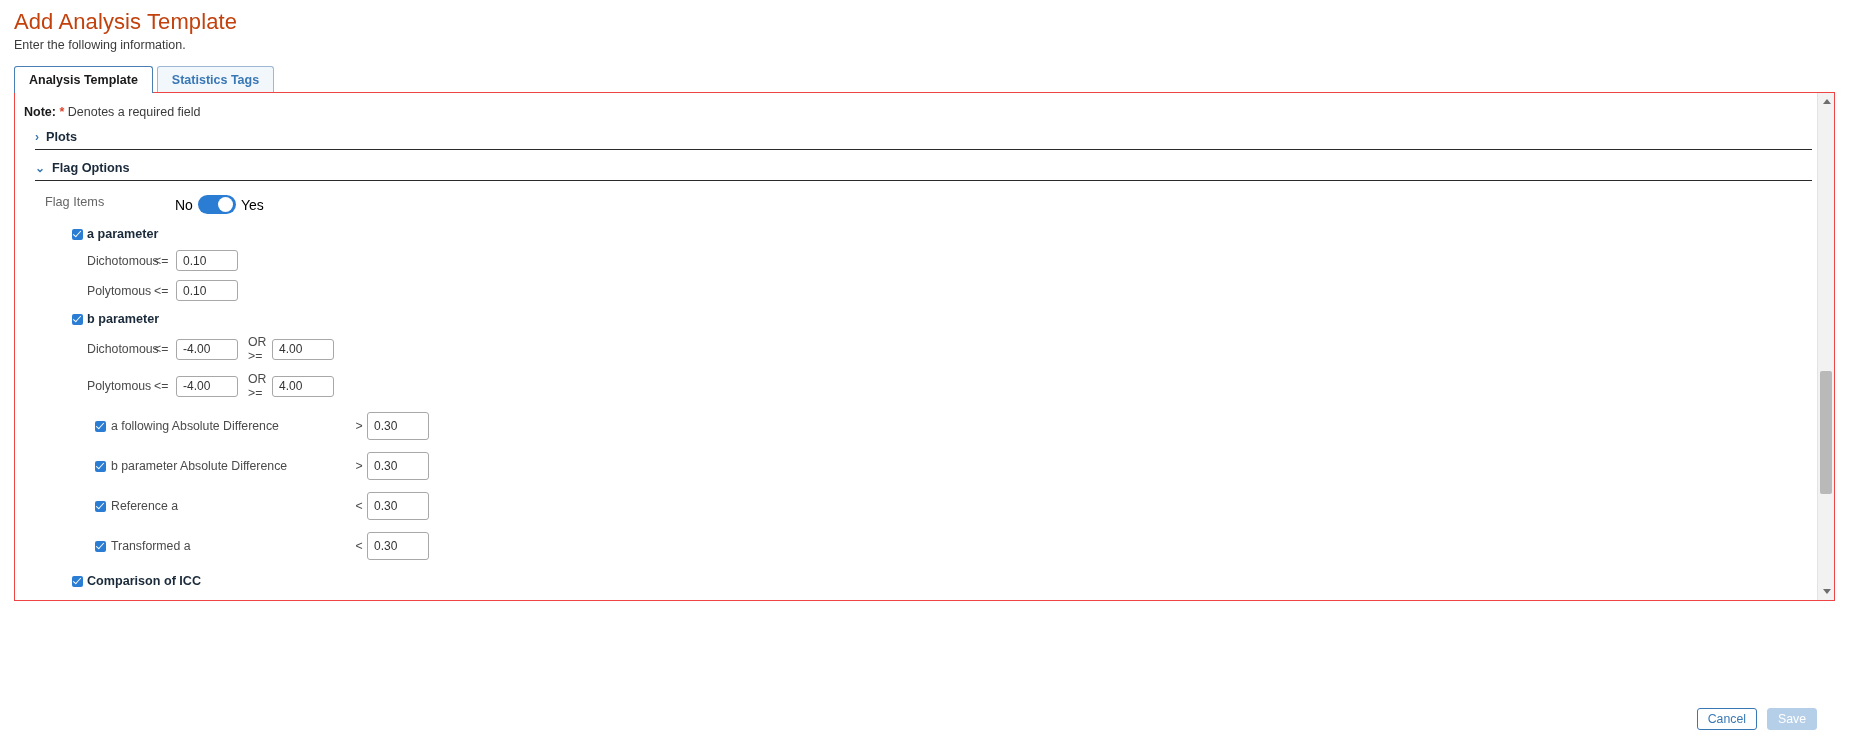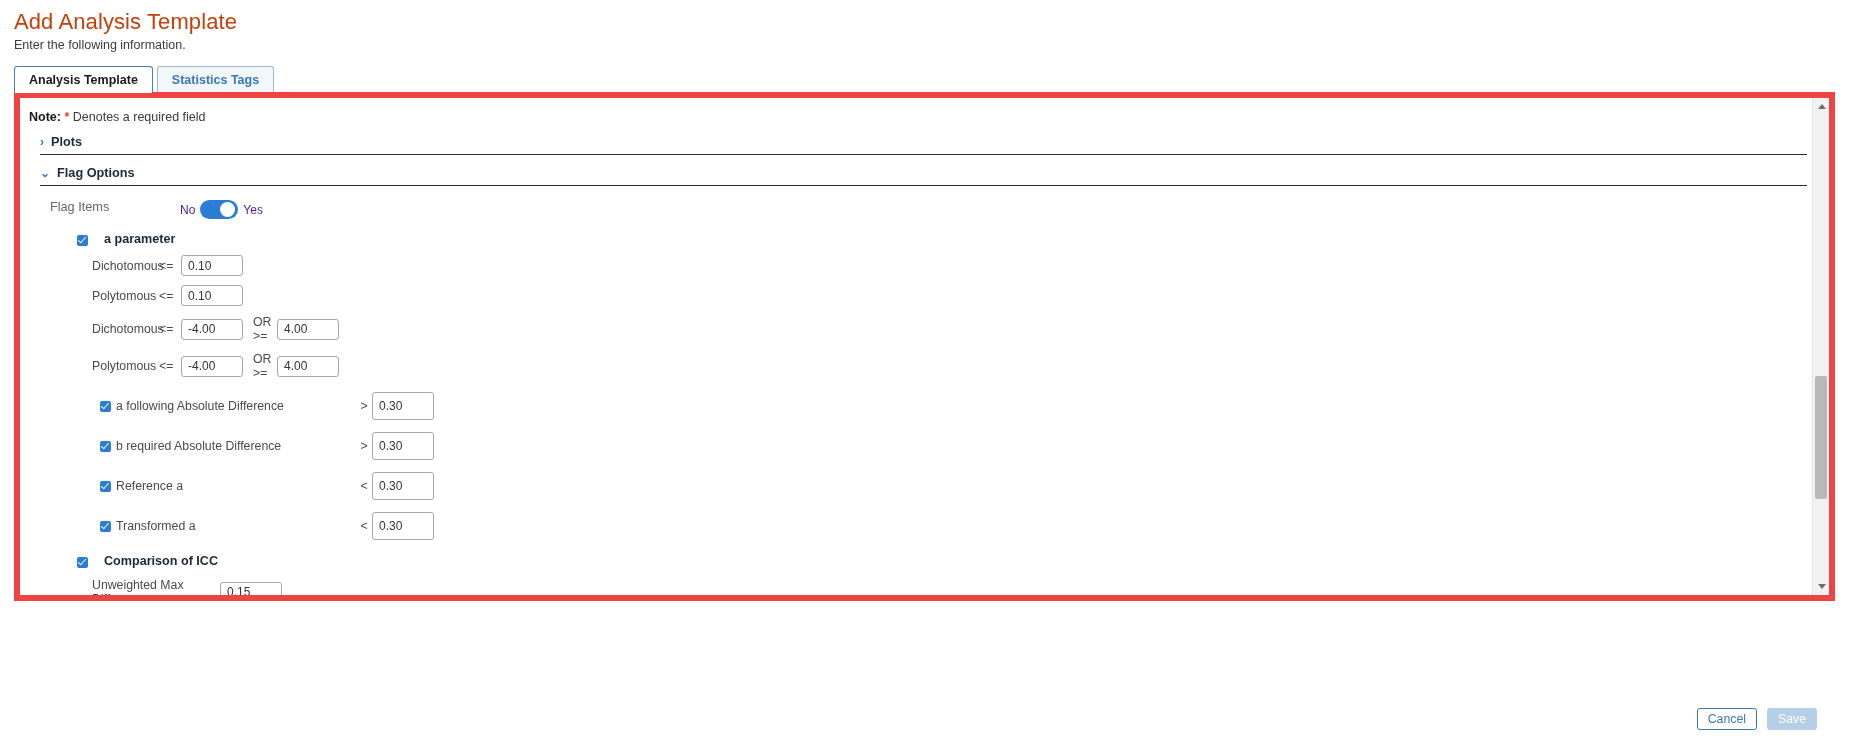--- a/index.html
+++ b/index.html
@@ -28,21 +28,21 @@
     border-radius: 3px 3px 0 0; line-height: 16px; cursor: pointer;
     position: relative; top: 1px;
   }
   .tab.active { background: #ffffff; color: #1a1a1a; border-color: #4a7fb5; z-index: 3; }
   .tab.inactive { background: #f2f7fb; color: #3a78b5; font-weight: bold; margin-left: 4px; }
 
   
   .panel {
     position: relative;
     margin: 0 14px 0 14px;
-    border: 6px solid #ef4444;
+    border: 1px solid #ef4444;
     height: 509px;
     background: #fff;
   }
   .panel-inner { position: absolute; inset: 0; overflow: hidden; }
 
   .note { font-size: 12.5px; color: #3b3b3b; padding: 12px 0 0 9px; }
   .note b { color: #1a1a1a; }
   .req { color: #d9452b; font-weight: bold; }
 
   
@@ -53,32 +53,32 @@
     padding: 0 0 5px 20px; cursor: pointer;
   }
   .chev { color: #3a78b5; font-size: 12px; font-weight: bold; line-height: 1; display:inline-block; }
   .chev.right { transform: none; }
   .divider { border-bottom: 1px solid #2b2b2b; margin: 0 22px 0 20px; }
 
   
   .flag-row { display: flex; align-items: flex-start; padding: 14px 0 0 30px; }
   .flag-label { font-size: 12.7px; color: #666; width: 130px; }
   .toggle-wrap { display: flex; align-items: center; gap: 5px; }
-  .toggle-text { font-size: 12px; color: #4c1d95; }
+  .toggle-text { font-size: 14px; color: #000000; }
   .toggle {
     width: 38px; height: 19px; border-radius: 10px; background: #2b7cd3;
     position: relative; cursor: pointer; flex: none;
   }
   .toggle .knob {
     position: absolute; top: 2px; left: 20px;
     width: 15px; height: 15px; border-radius: 50%; background: #fff;
   }
 
   
-  .cbrow { display: flex; align-items: flex-end; gap: 16px; }
+  .cbrow { display: flex; align-items: center; gap: 4px; }
   .cb {
     width: 11px; height: 11px; border-radius: 2px; background: #2b7cd3;
     position: relative; flex: none; cursor: pointer;
   }
   .cb::after {
     content: ""; position: absolute; left: 3px; top: 0px;
     width: 3px; height: 7px; border: solid #fff; border-width: 0 1.6px 1.6px 0;
     transform: rotate(42deg);
   }
   .cb-label-bold { font-size: 12.6px; font-weight: bold; color: #1a2a3a; }
@@ -203,20 +203,26 @@
           <span class="flbl">Dichotomous</span>
           <span class="fop">&lt;=</span>
           <input class="fi" type="text" value="0.10" style="">
         </div>
         <div class="frow">
           <span class="flbl">Polytomous</span>
           <span class="fop">&lt;=</span>
           <input class="fi" type="text" value="0.10" style="">
         </div>
 
+        <div class="grp-b">
+          <div class="cbrow">
+            <span class="cb"></span>
+            <span class="cb-label-bold">b parameter</span>
+          </div>
+        </div>
         <div class="frow">
           <span class="flbl">Dichotomous</span>
           <span class="fop">&lt;=</span>
           <input class="fi" type="text" value="-4.00" style="">
           <span class="fop or">OR &gt;=</span>
           <input class="fi" type="text" value="4.00" style="">
         </div>
         <div class="frow">
           <span class="flbl">Polytomous</span>
           <span class="fop">&lt;=</span>
@@ -227,21 +233,21 @@
 
 
         <div class="cmp-row">
           <span class="cb"></span>
           <span class="cmp-name" style="margin-left:5px;width:240px;">a following Absolute Difference</span>
           <span class="cmp-op">&gt;</span>
           <input class="ci" type="text" value="0.30" style="">
         </div>
         <div class="cmp-row">
           <span class="cb"></span>
-          <span class="cmp-name" style="margin-left:5px;width:240px;">b required Absolute Difference</span>
+          <span class="cmp-name" style="margin-left:5px;width:240px;">b parameter Absolute Difference</span>
           <span class="cmp-op">&gt;</span>
           <input class="ci" type="text" value="0.30" style="">
         </div>
         <div class="cmp-row">
           <span class="cb"></span>
           <span class="cmp-name" style="margin-left:5px;width:240px;">Reference a</span>
           <span class="cmp-op">&lt;</span>
           <input class="ci" type="text" value="0.30" style="">
         </div>
         <div class="cmp-row">

